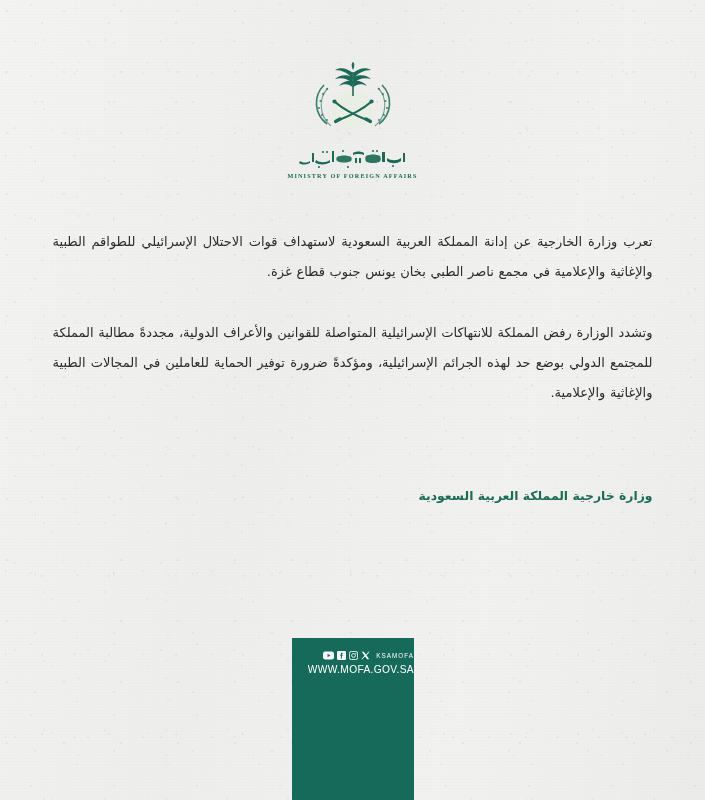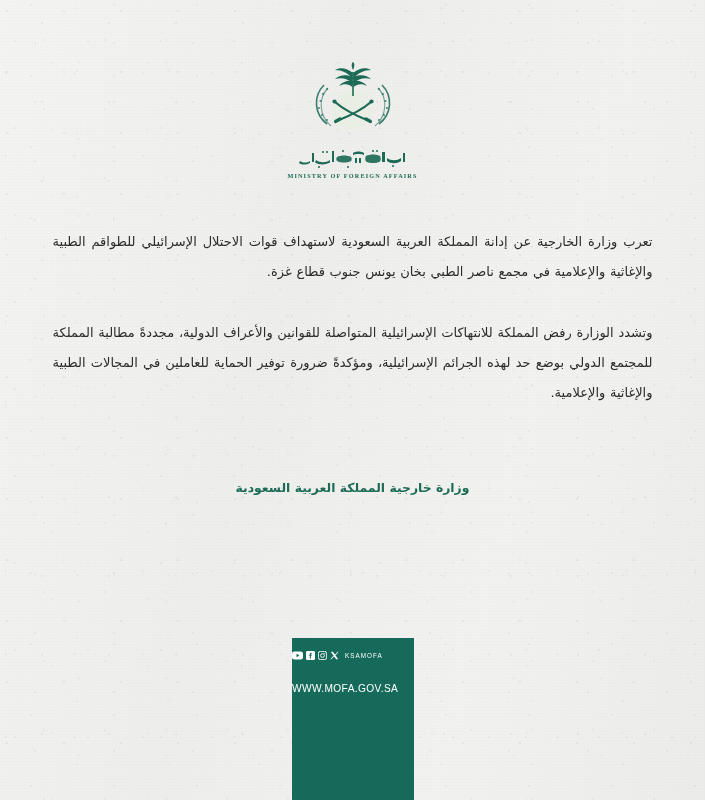--- a/index.html
+++ b/index.html
@@ -101,28 +101,28 @@
     font-family: "DejaVu Sans", sans-serif;
     font-size: 13px;
     line-height: 30px;
     font-weight: 400;
     margin: 0 0 31px 0;
     direction: rtl;
     text-align: justify;
     text-align-last: right;
     word-spacing: .5px;
   }
-  .para:last-child { margin-bottom: 8px; }
+  .para:last-child { margin-bottom: 16px; }
 
   
   .signature {
     margin: 0 auto;
     padding-top: 62px;
     width: 600px;
-    text-align: center;
+    text-align: right;
     direction: rtl;
     color: #1d6b57;
   }
   .sig-org {
     font-family: "DejaVu Sans", sans-serif;
     font-size: 12.4px;
     font-weight: 700;
     letter-spacing: .4px;
     line-height: 19px;
     color: #1d6b57;
@@ -140,24 +140,23 @@
   .footer-block {
     position: absolute;
     left: 292px;
     top: 638px;
     width: 122px;
     height: 162px;
     background: #156a5a;
     z-index: 3;
     display: flex;
     flex-direction: column;
-    align-items: flex-end;
+    align-items: flex-start;
     padding-top: 13px;
     box-sizing: border-box;
-    gap: 19px;
   }
   .social-row {
     display: flex;
     align-items: center;
     gap: 3px;
     direction: ltr;
   }
   .social-row svg { display: block; }
   .handle {
     font-family: "Liberation Sans", sans-serif;

